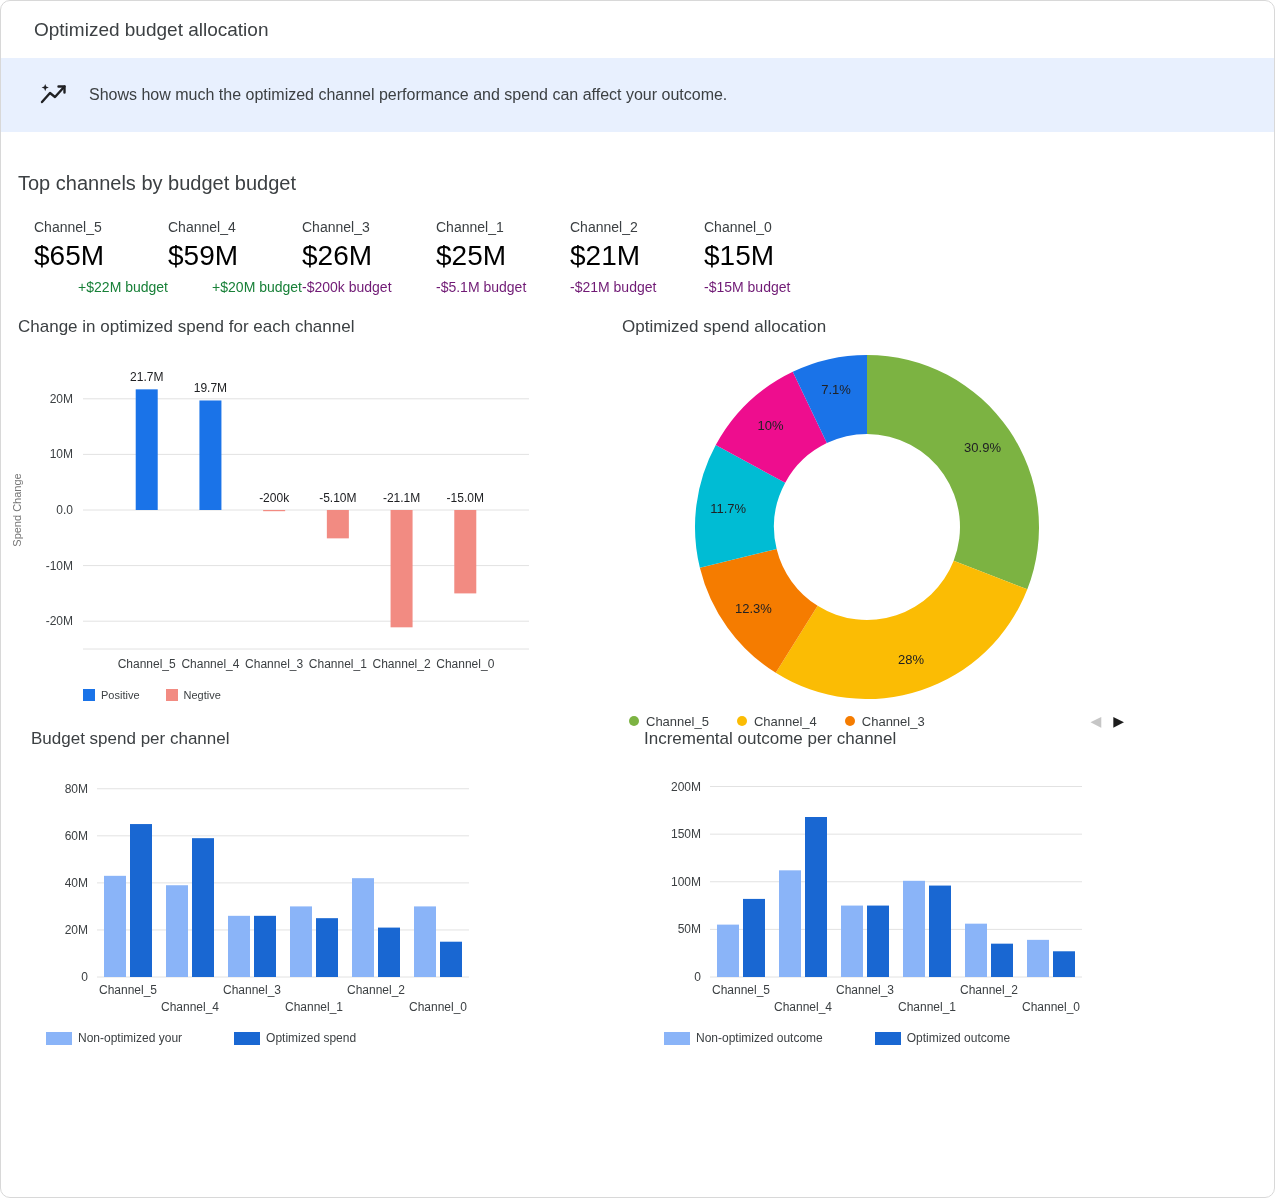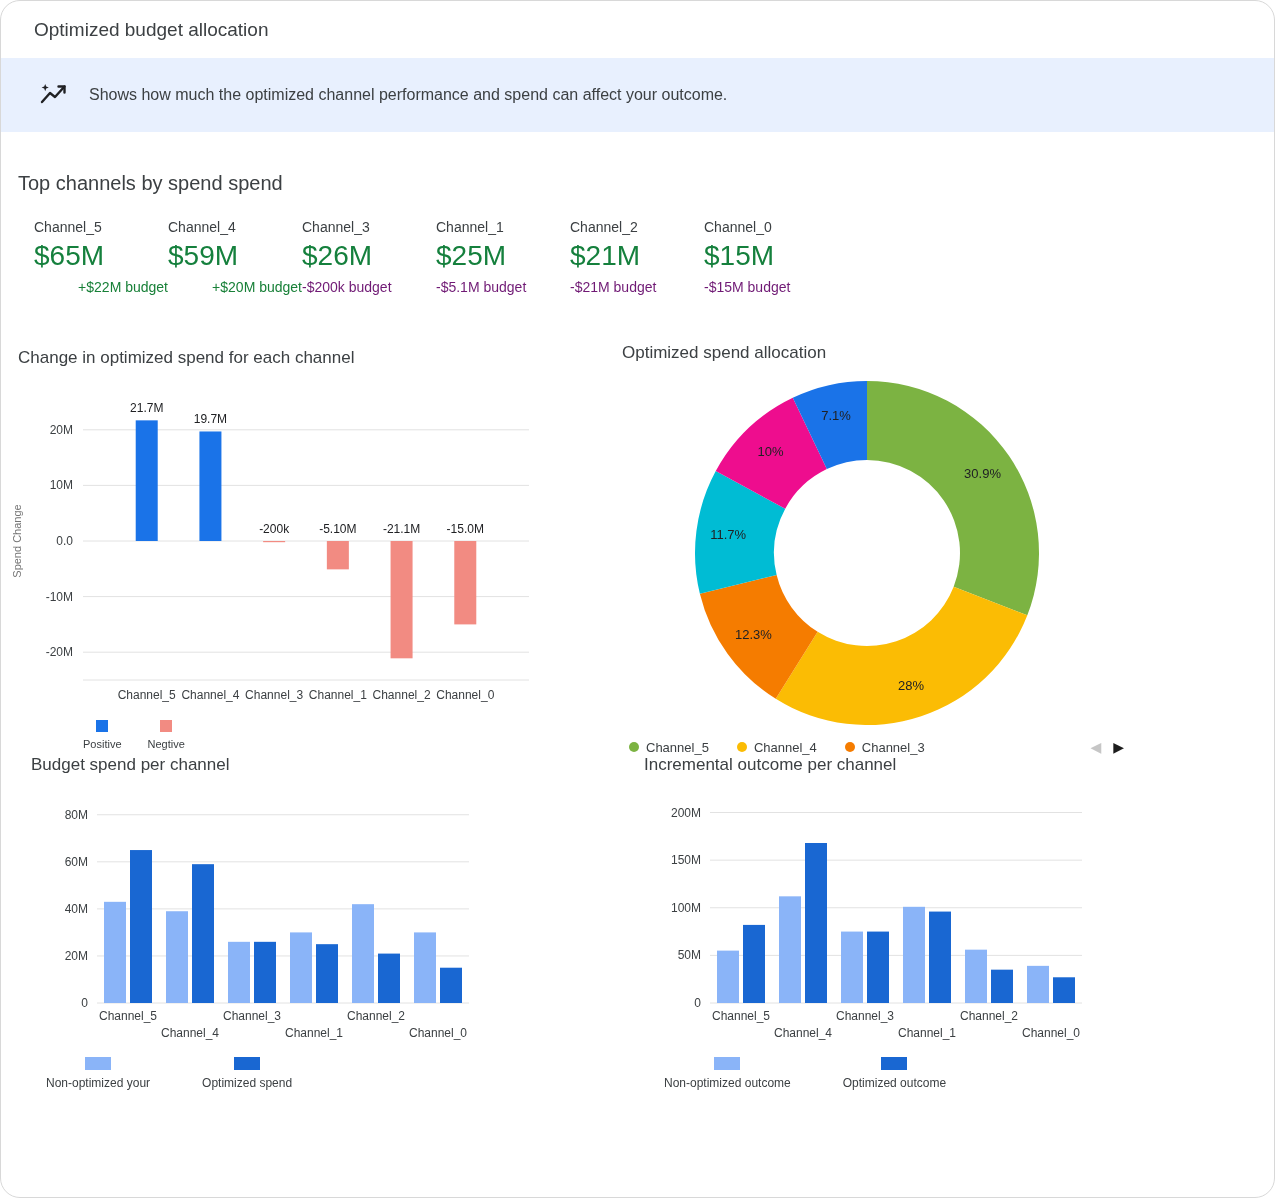--- a/index.html
+++ b/index.html
@@ -1,44 +1,44 @@
 <!DOCTYPE html>
 <html><head>
 <meta charset="utf-8">
 <style>
   * { box-sizing: border-box; }
   html,body { margin:0; padding:0; background:#ffffff; font-family:"Liberation Sans", sans-serif; }
-  .page { width:1275px; height:1198px; background:#fff; border:1px solid #d8d8d8; border-radius:20px; overflow:hidden; position:relative; }
+  .page { width:1275px; height:1198px; background:#fff; border:1px solid #d8d8d8; border-radius:10px; overflow:hidden; position:relative; }
   .titlebar { height:57px; display:flex; align-items:center; padding:0 33px; }
   .titlebar h1 { margin:0; font-size:19px; font-weight:400; color:#3c4043; }
   .banner { height:74px; background:#e8f0fe; display:flex; align-items:center; padding:0 36px; }
   .banner-icon { width:32px; height:32px; margin-right:20px; flex:none; display:flex; align-items:center; justify-content:center; }
   .banner-text { font-size:16px; color:#3c4043; }
   .section-top { margin-top:40px; }
   .section-title { margin:0 0 0 17px; font-size:20px; font-weight:400; color:#3c4043; }
   .cards { display:flex; padding:24px 0 0 33px; }
   .stat-card { width:134px; }
   .sc-name { font-size:14px; color:#3c4043; margin-bottom:5px; }
-  .sc-value { font-size:28px; color:#15803d; margin-bottom:7px; }
+  .sc-value { font-size:28px; color:#000000; margin-bottom:7px; }
   .sc-delta { font-size:14px; }
   .sc-delta.up { color:#188038;text-align:right; }
   .sc-delta.down { color:#701a75; }
   .charts-row { display:flex; }
-  .charts-row1 { margin-top:48px;align-items:center; }
+  .charts-row1 { margin-top:22px; }
   .charts-row2 { }
   .col-left { width:604px; flex:none; }
   .col-right { flex:1; }
   .chart-title { margin:0 0 12px 17px; font-size:17px; font-weight:400; color:#3c4043; }
   .col-pad30 .chart-title { margin-left:30px; }
   .col-pad39 .chart-title { margin-left:39px; }
   .col-left svg, .col-right svg { display:block; }
   .col-right svg#chart-donut { margin-left:17px; }
   svg text { font-family:"Liberation Sans", sans-serif; }
   .hlegend { display:flex; gap:26px; margin:10px 0 0 82px; }
-  .lg-item { display:flex; align-items:center; gap:6px; font-size:11px; color:#3c4043;flex-direction:column; }
+  .lg-item { display:flex; align-items:center; gap:6px; font-size:11px; color:#3c4043; }
   .lg-sq { width:12px; height:12px; display:inline-block; flex:none; }
   .blegend { display:flex; gap:52px; margin:14px 0 0 45px; }
   .blegend .lg-item { font-size:12px; }
   .blegend .lg-sq { width:26px; height:13px; }
   .blegend-right { margin-left:50px;padding-left:9px; }
   .donut-legend-row { display:flex; align-items:center; margin-top:8px; padding-left:24px; }
   .donut-legend { display:flex; gap:28px; }
   .dl-item { display:flex; align-items:center; gap:7px; font-size:13px; color:#3c4043; }
   .dl-dot { width:10px; height:10px; border-radius:50%; flex:none; }
   .pager { margin-left:auto; margin-right:150px; display:flex; gap:12px; font-size:14px; user-select:none; }
@@ -59,21 +59,21 @@
       <svg viewBox="0 0 32 32" width="32" height="32" aria-hidden="true">
         <path d="M5 23 L13 14 L18 18 L27.5 7.5" fill="none" stroke="#202124" stroke-width="2.4" stroke-linecap="round" stroke-linejoin="round"></path>
         <path d="M21.5 7.5 L27.5 7.5 L27.5 13.5" fill="none" stroke="#202124" stroke-width="2.4" stroke-linecap="round" stroke-linejoin="round"></path>
         <path d="M8.2 5 L9.2 7.6 L11.8 8.6 L9.2 9.6 L8.2 12.2 L7.2 9.6 L4.6 8.6 L7.2 7.6 Z" fill="#202124"></path>
       </svg>
     </span>
     <span class="banner-text">Shows how much the optimized channel performance and spend can affect your outcome.</span>
   </div>
 
   <div class="section-top">
-    <h2 class="section-title">Top channels by spend spend</h2>
+    <h2 class="section-title">Top channels by budget budget</h2>
     <div class="cards" id="stat-cards">
         <div class="stat-card">
           <div class="sc-name">Channel_5</div>
           <div class="sc-value">$65M</div>
           <div class="sc-delta up">+$22M budget</div>
         </div>
         <div class="stat-card">
           <div class="sc-name">Channel_4</div>
           <div class="sc-value">$59M</div>
           <div class="sc-delta up">+$20M budget</div>

